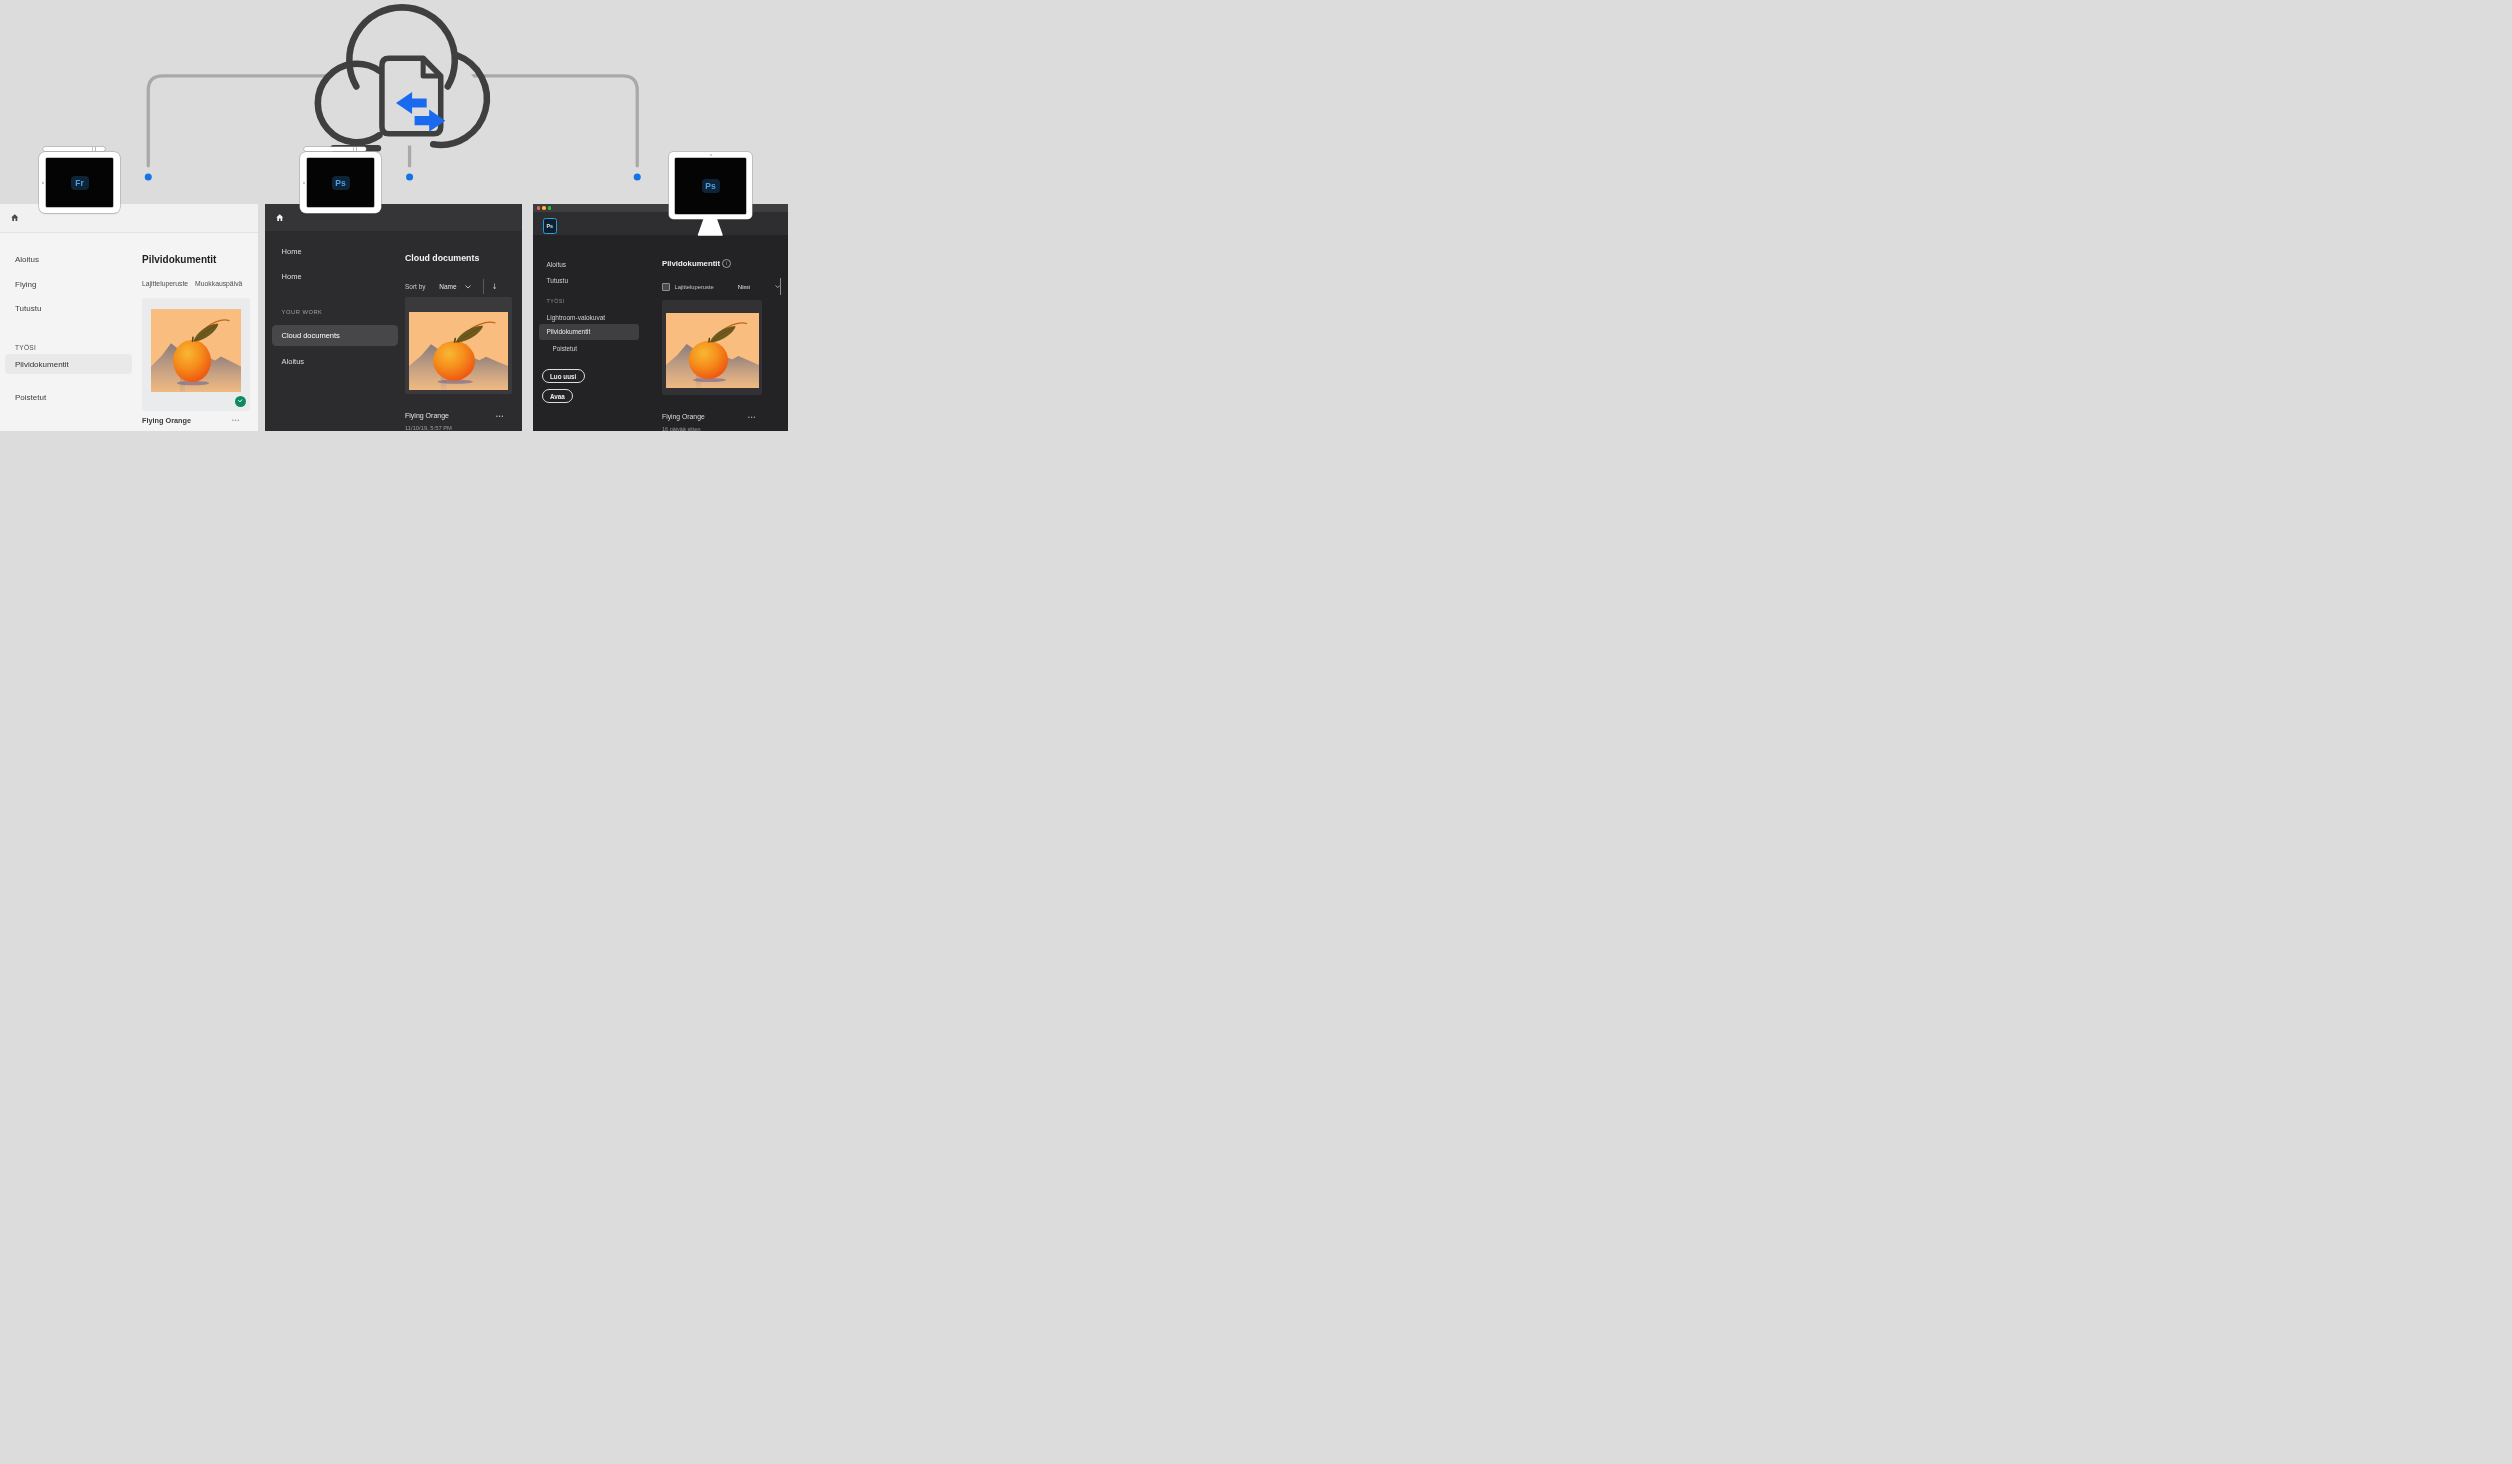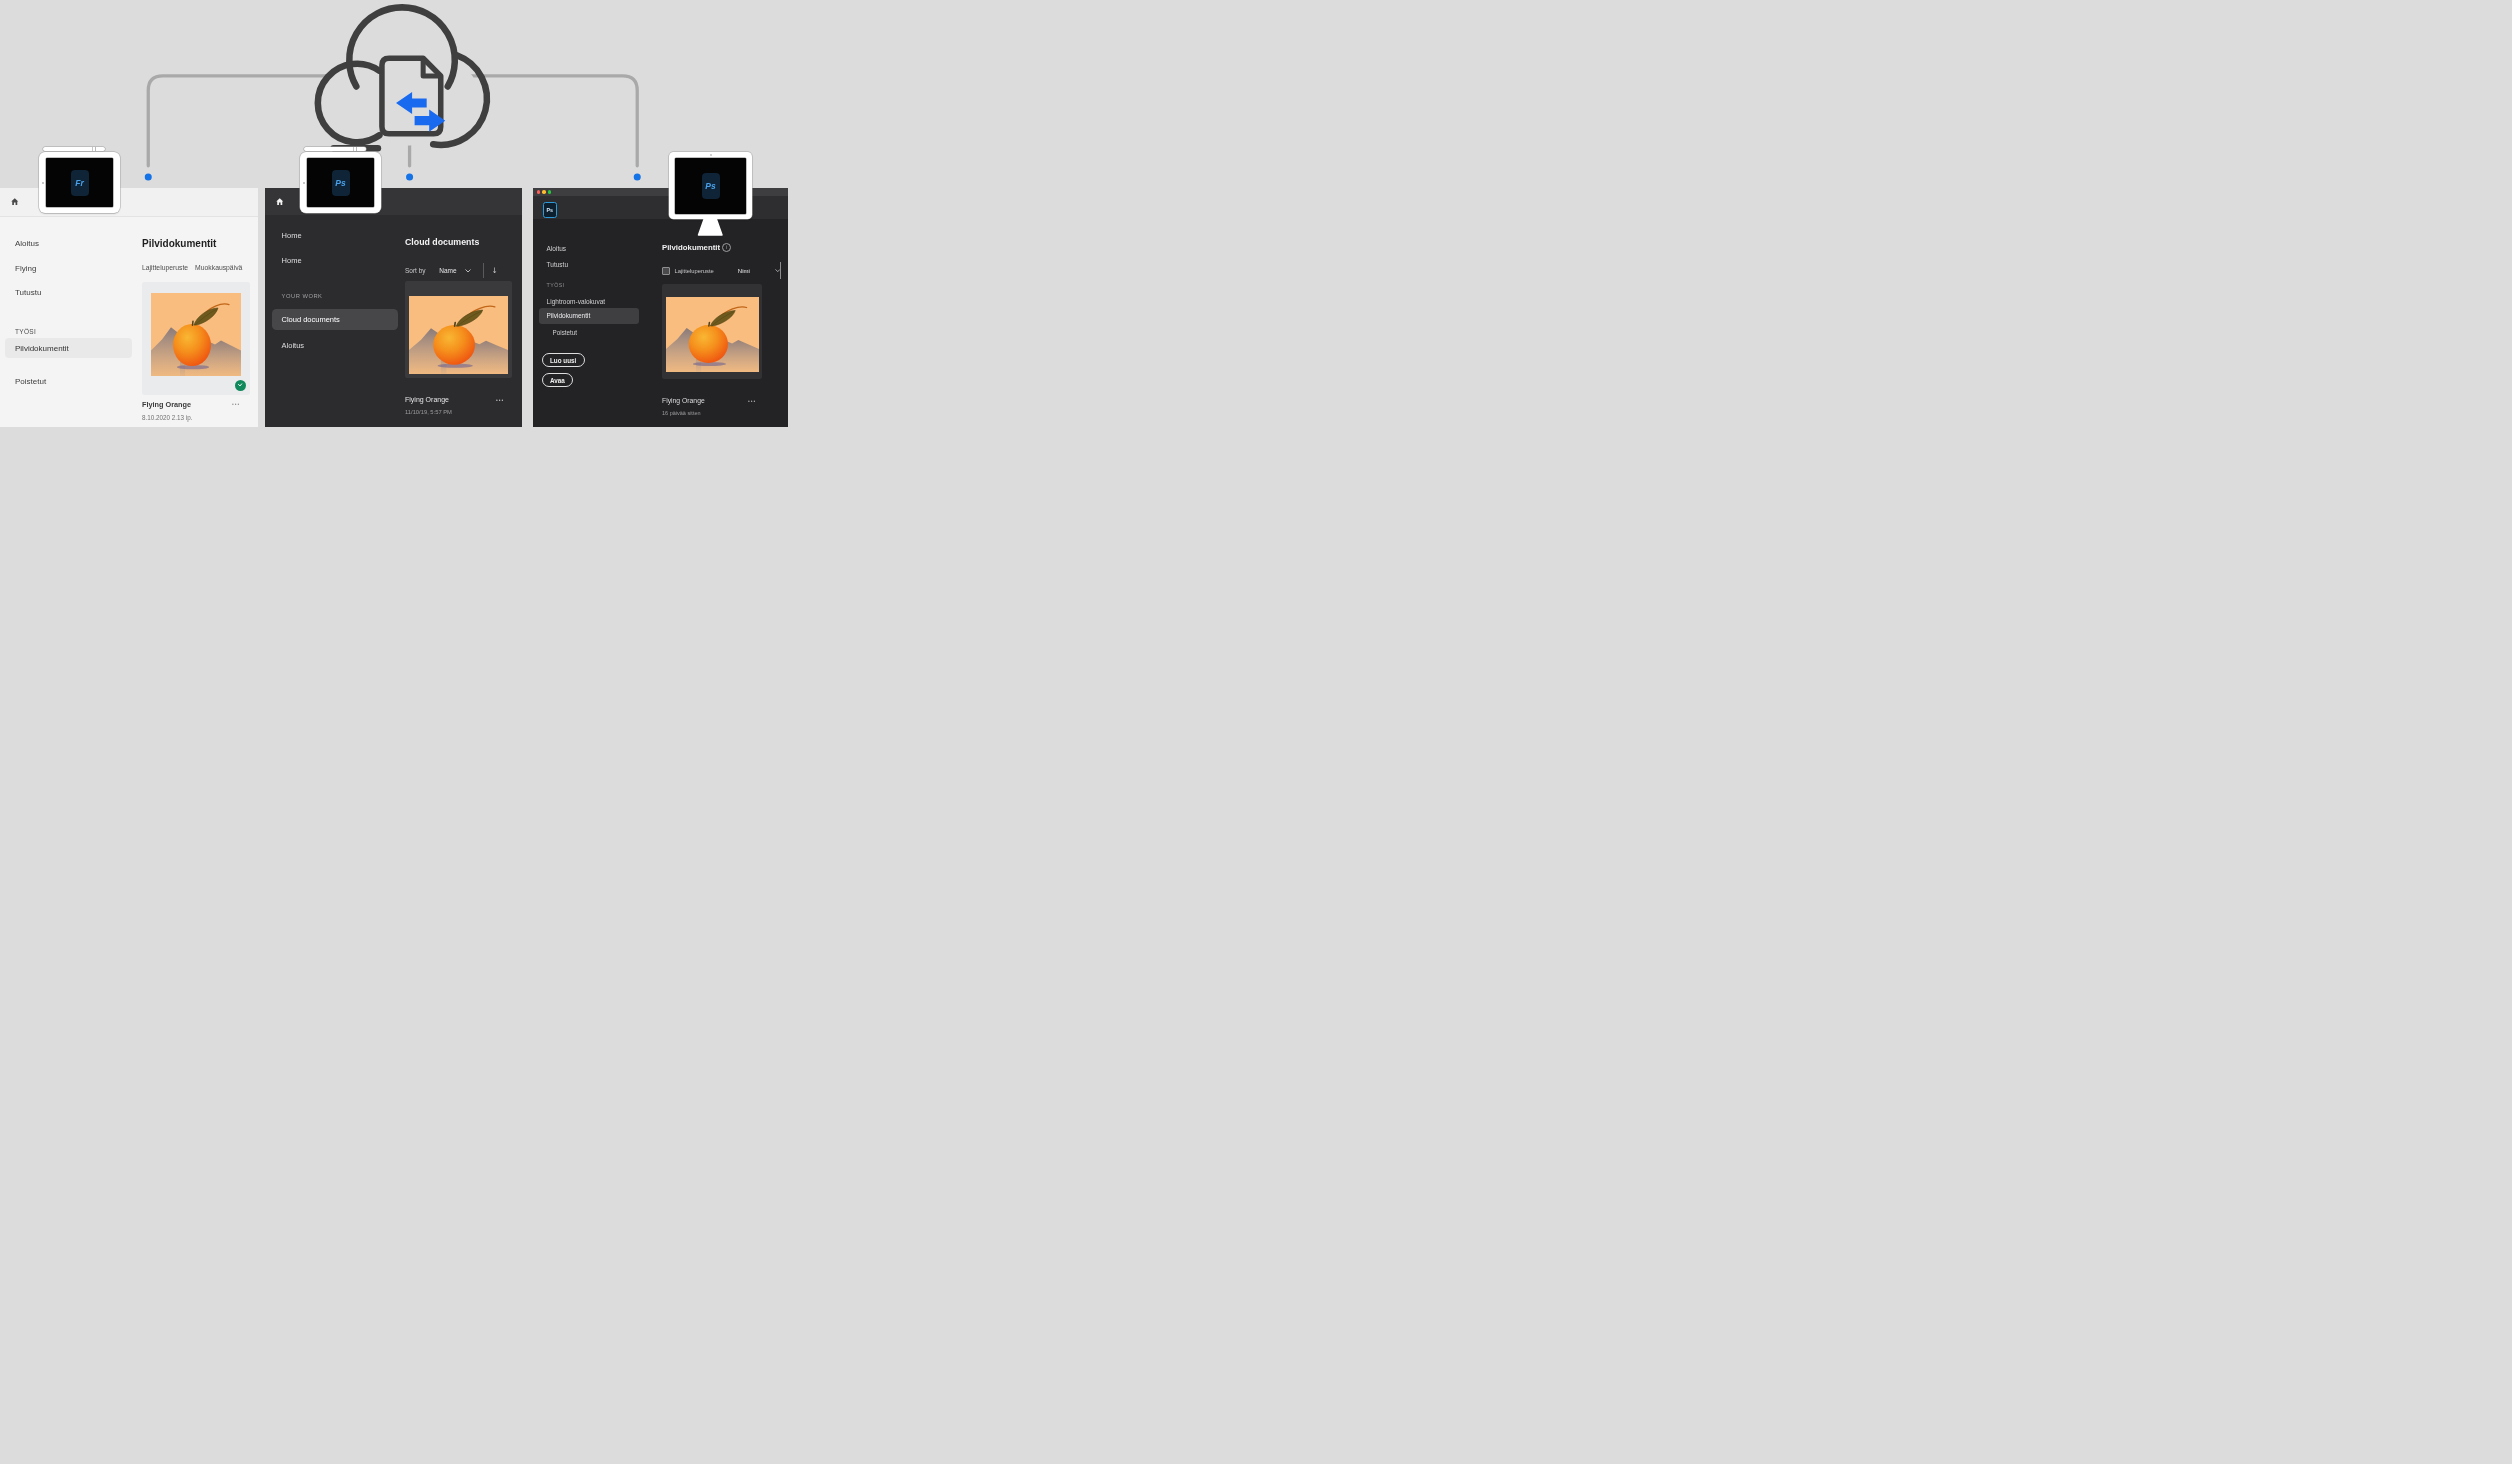--- a/index.html
+++ b/index.html
@@ -3,21 +3,21 @@
 <meta charset="utf-8">
 <style>
   html,body{margin:0;padding:0;}
   body{
     width:788px;height:431px;position:relative;overflow:hidden;
     background:#dcdcdc;font-family:"Liberation Sans",sans-serif;
     -webkit-font-smoothing:antialiased;
   }
   .abs{position:absolute;}
   
-  .panel{position:absolute;top:188px;height:239px;z-index:1;}
+  .panel{position:absolute;top:204px;height:239px;z-index:1;}
   
   .p-fresco{left:0;width:258px;background:#f4f4f5;}
   .p-fresco .phead{position:absolute;left:0;top:0;right:0;height:28px;background:#f1f1f2;border-bottom:0.5px solid #e3e3e4;}
   .lt-item{position:absolute;left:15px;font-size:8px;color:#3e3e3e;cursor:default;}
   .lt-section{position:absolute;left:15px;font-size:6.5px;color:#4b4b4b;letter-spacing:0.3px;}
   .lt-selected{position:absolute;left:5px;width:117px;height:20px;background:#e9e9ea;border-radius:4px;display:flex;align-items:center;padding-left:10px;font-size:8px;color:#333;}
   .lt-title{position:absolute;left:142px;top:50px;font-size:10px;font-weight:bold;color:#1f1f1f;}
   .lt-sortrow{position:absolute;left:142px;top:76px;font-size:6.8px;color:#4e4e4e;}
   .lt-sortrow .v{margin-left:7px;}
   .card-light{position:absolute;left:142px;top:94px;width:108px;height:113px;background:#e9ebed;border-radius:2.5px;}
@@ -49,21 +49,21 @@
   .pill{position:absolute;left:8.5px;height:14px;border:0.8px solid #dedede;border-radius:7.5px;background:transparent;color:#efefef;font-size:6.3px;font-weight:bold;display:flex;align-items:center;padding:0 7.5px;font-family:"Liberation Sans",sans-serif;cursor:pointer;}
   .mc-title{position:absolute;left:129px;top:55px;font-size:7.8px;font-weight:bold;color:#f1f1f2;}
   .info-i{position:absolute;left:189px;top:55px;width:7px;height:7px;border:0.8px solid #9e9e9e;border-radius:50%;color:#b9b9b9;font-size:4.5px;display:flex;align-items:center;justify-content:center;font-style:normal;cursor:pointer;}
   .mc-sortrow{position:absolute;left:129px;top:79px;display:flex;align-items:center;}
   .checkbox{width:6px;height:6px;background:#4a4a4c;border:0.5px solid #8f8f8f;border-radius:1px;}
   .vdiv{width:0.5px;background:#5a5a5c;}
   
   .device{position:absolute;z-index:3;}
   .tablet{width:81px;height:61px;background:#fff;border-radius:6px;box-shadow:0 0 0 0.5px #a9a9a9, 0 0.5px 1.5px rgba(0,0,0,.18);}
   .tab-screen{position:absolute;left:7px;right:7px;top:6px;bottom:6px;background:#040404;border-radius:1px;box-shadow:0 0 0 0.5px #7e7e7e;display:flex;align-items:center;justify-content:center;}
-  .app-icon{width:18px;height:26px;background:#0f2437;border-radius:4px;color:#4aa1e9;font-weight:bold;font-size:8.5px;display:flex;align-items:center;justify-content:center;font-style:italic;}
+  .app-icon{width:18px;height:14px;background:#0f2437;border-radius:4px;color:#4aa1e9;font-weight:bold;font-size:8.5px;display:flex;align-items:center;justify-content:center;}
   .stylus{position:absolute;left:4px;top:-5px;width:62px;height:4px;background:#fff;border-radius:2px;box-shadow:0 0 0 0.5px #a0a0a0;}
   .stylus .seam{position:absolute;right:10px;top:0;bottom:0;width:0.5px;background:#b9b9b9;}
   .stylus .seam2{position:absolute;right:12.6px;top:0;bottom:0;width:0.5px;background:#c6c6c6;}
   .cam{position:absolute;left:3px;top:50%;width:1.5px;height:1.5px;margin-top:-0.5px;border-radius:50%;background:#bdbdbd;}
   .monitor{width:83px;height:67px;background:#fff;border-radius:4.5px;box-shadow:0 0 0 0.5px #a9a9a9, 0 0.5px 1.5px rgba(0,0,0,.18);}
   .mon-screen{position:absolute;left:6px;right:6px;top:5.5px;bottom:5px;background:#040404;border-radius:1px;box-shadow:0 0 0 0.5px #7e7e7e;display:flex;align-items:center;justify-content:center;}
   .mon-cam{position:absolute;left:50%;top:2px;width:2px;height:2px;margin-left:-1px;border-radius:50%;background:#c2c2c2;}
   
   .artwork{position:absolute;}
   svg{display:block;}

